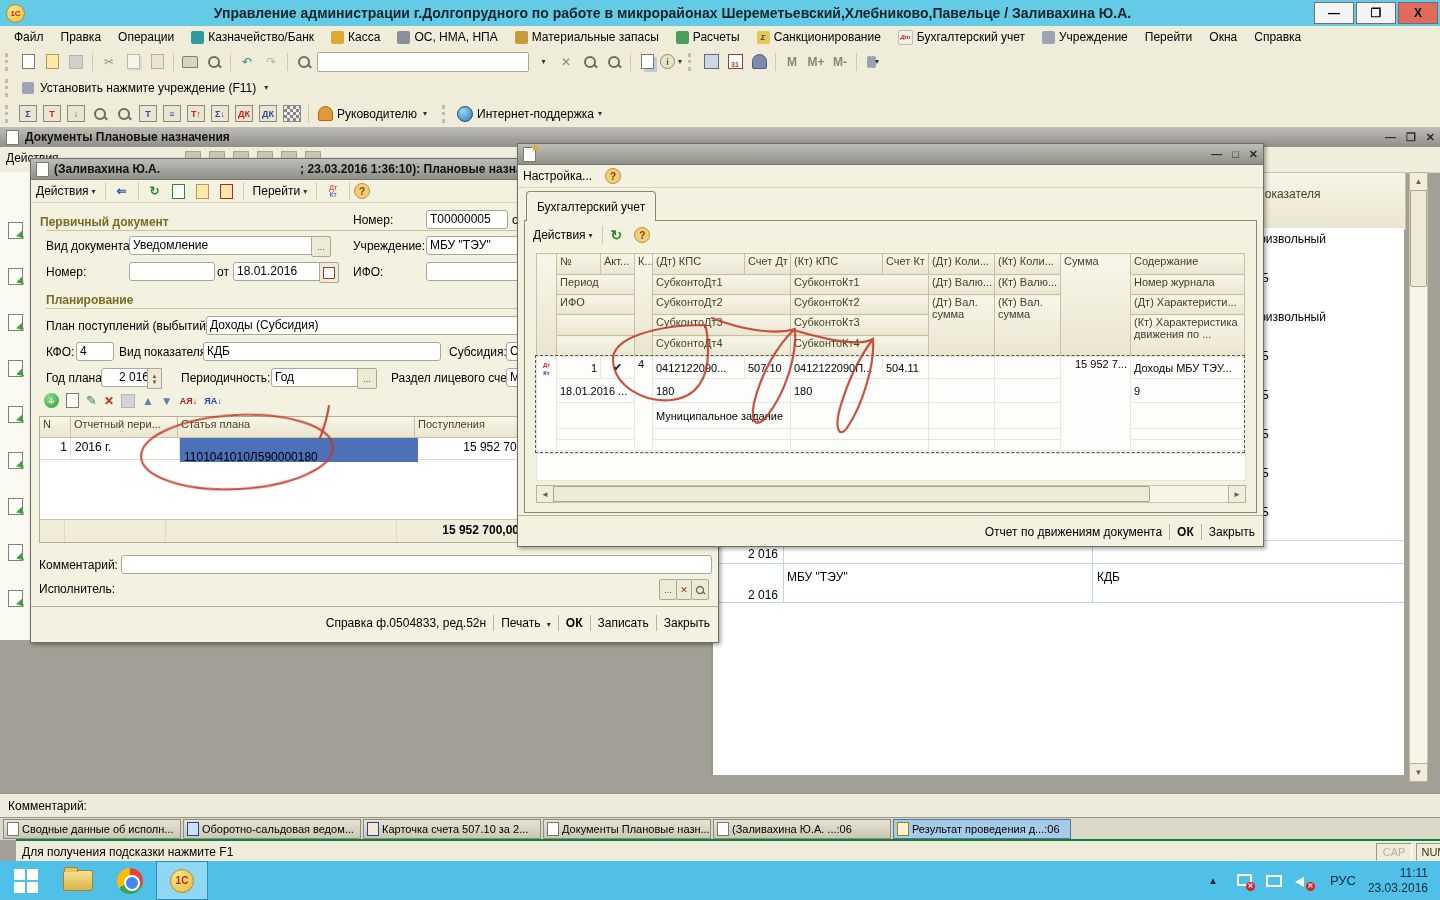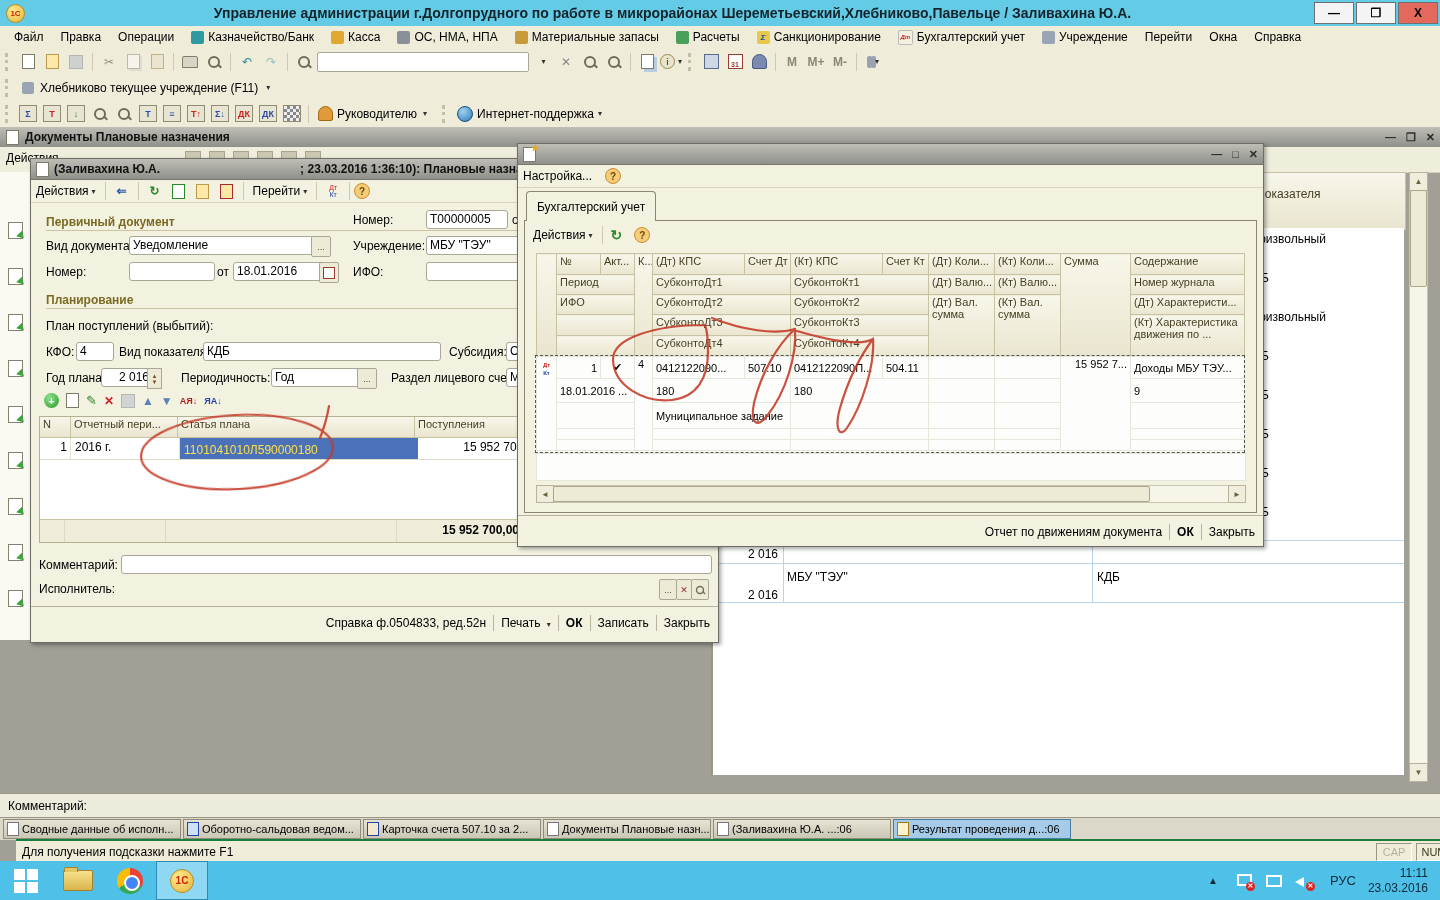--- a/index.html
+++ b/index.html
@@ -235,21 +235,21 @@
       <span style="width:5px;height:12px;background:#9aa2b2;border-radius:2px;box-shadow:4px 0 0 #9aa2b2"></span>
       <span class="dd">▾</span>
     </span>
 </div>
 
 <div id="toolbar2" class="abs tbar">
   <span class="grip"></span>
   <span class="tbtn">
     <span class="mico" style="background:#9aa4b4;width:12px;height:12px"></span>
   </span>
-  <span>Хлебниково текущее учреждение (F11)</span>
+  <span>Установить нажмите учреждение (F11)</span>
   <span class="dd" style="margin-left:8px">▾</span>
 </div>
 
 <div id="toolbar3" class="abs tbar">
   <span class="grip"></span>
   <span class="tbtn">
       <span class="repico" style="color:#2a4aaa">Σ</span>
     </span>
   <span class="tbtn">
       <span class="repico" style="color:#CC2222">Т</span>
@@ -408,21 +408,21 @@
       </span>
     <span class="vsep"></span>
     <span class="tbtn" style="flex-direction:column;line-height:7px">
       <span style="font-size:7px;color:#CC2222">Дт</span>
       <span style="font-size:7px;color:#2244AA">Кт</span>
     </span>
     <span class="vsep"></span>
     <span class="help">?</span>
   </div>
 
-  <div class="sech" style="left:15px;top:56px">Первичный документ</div>
+  <div class="sech" style="left:9px;top:56px">Первичный документ</div>
   <div class="srule" style="left:15px;top:71px;width:642px"></div>
   <span class="lbl" style="left:322px;top:54px">Номер:</span>
   <div class="inp" style="left:395px;top:51px;width:74px">Т00000005</div>
   <span class="lbl" style="left:481px;top:54px">от</span>
 
   <span class="lbl" style="left:15px;top:80px">Вид документа:</span>
   <div class="inp" style="left:98px;top:77px;width:178px">Уведомление</div>
   <div class="sbtn" style="left:280px;top:77px;width:18px">...</div>
   <span class="lbl" style="left:322px;top:80px">Учреждение:</span>
   <div class="inp" style="left:395px;top:77px;width:262px">МБУ "ТЭУ"</div>
@@ -434,20 +434,21 @@
   <div class="sbtn" style="left:288px;top:103px;width:18px">
       <span class="ic-cal" style="width:10px;height:10px;font-size:5px"></span>
     </div>
   <span class="lbl" style="left:322px;top:106px">ИФО:</span>
   <div class="inp" style="left:395px;top:103px;width:262px"></div>
 
   <div class="sech" style="left:15px;top:134px">Планирование</div>
   <div class="srule" style="left:15px;top:149px;width:642px"></div>
 
   <span class="lbl" style="left:15px;top:160px">План поступлений (выбытий):</span>
+  <div class="inp" style="left:175px;top:157px;width:482px">Доходы (Субсидия)</div>
 
   <span class="lbl" style="left:15px;top:186px">КФО:</span>
   <div class="inp" style="left:45px;top:183px;width:30px">4</div>
   <span class="lbl" style="left:88px;top:186px">Вид показателя:</span>
   <div class="inp" style="left:172px;top:183px;width:230px">КДБ</div>
   <span class="lbl" style="left:418px;top:186px">Субсидия:</span>
   <div class="inp" style="left:475px;top:183px;width:182px">С</div>
 
   <span class="lbl" style="left:15px;top:212px">Год плана:</span>
   <div class="inp" style="left:70px;top:209px;width:44px;text-align:right">2 016</div>
@@ -477,21 +478,21 @@
     <div style="display:flex;height:21px">
       <div class="th-cream" style="width:24px;border-width:0 1px 1px 0;border-style:solid;border-color:#C7C2A2">N</div>
       <div class="th-cream" style="width:100px;border-width:0 1px 1px 0;border-style:solid;border-color:#C7C2A2">Отчетный пери...</div>
       <div class="th-cream" style="width:230px;border-width:0 1px 1px 0;border-style:solid;border-color:#C7C2A2">Статья плана</div>
       <div class="th-cream" style="width:118px;border-width:0 1px 1px 0;border-style:solid;border-color:#C7C2A2">Поступления</div>
       <div class="th-cream" style="flex:1;border-width:0 0 1px 0;border-style:solid;border-color:#C7C2A2"></div>
     </div>
     <div style="display:flex;height:21px;border-bottom:1px solid #DDDAC8">
       <div style="width:24px;text-align:right;padding:2px 3px;border-right:1px solid #E4E1D0">1</div>
       <div style="width:100px;padding:2px 4px;border-right:1px solid #E4E1D0">2016 г.</div>
-      <div style="width:230px;padding:5px 4px;background:#4B72B8;color:#fde047">1101041010Л590000180</div>
+      <div style="width:230px;padding:12px 4px;background:#4B72B8;color:#000000">1101041010Л590000180</div>
       <div style="width:118px;text-align:right;padding:2px 4px;border-right:1px solid #E4E1D0">15 952 700,00</div>
       <div style="flex:1"></div>
     </div>
     <div style="position:absolute;left:0;bottom:0;width:100%;height:22px;background:#EFEDDA;border-top:1px solid #C7C2A2;display:flex">
       <div style="width:24px;border-right:1px solid #DDDAC8"></div>
       <div style="width:100px;border-right:1px solid #DDDAC8"></div>
       <div style="width:230px;border-right:1px solid #DDDAC8"></div>
       <div style="width:118px;text-align:right;padding:3px 4px;font-weight:bold">15 952 700,00</div>
       <div style="flex:1"></div>
     </div>

